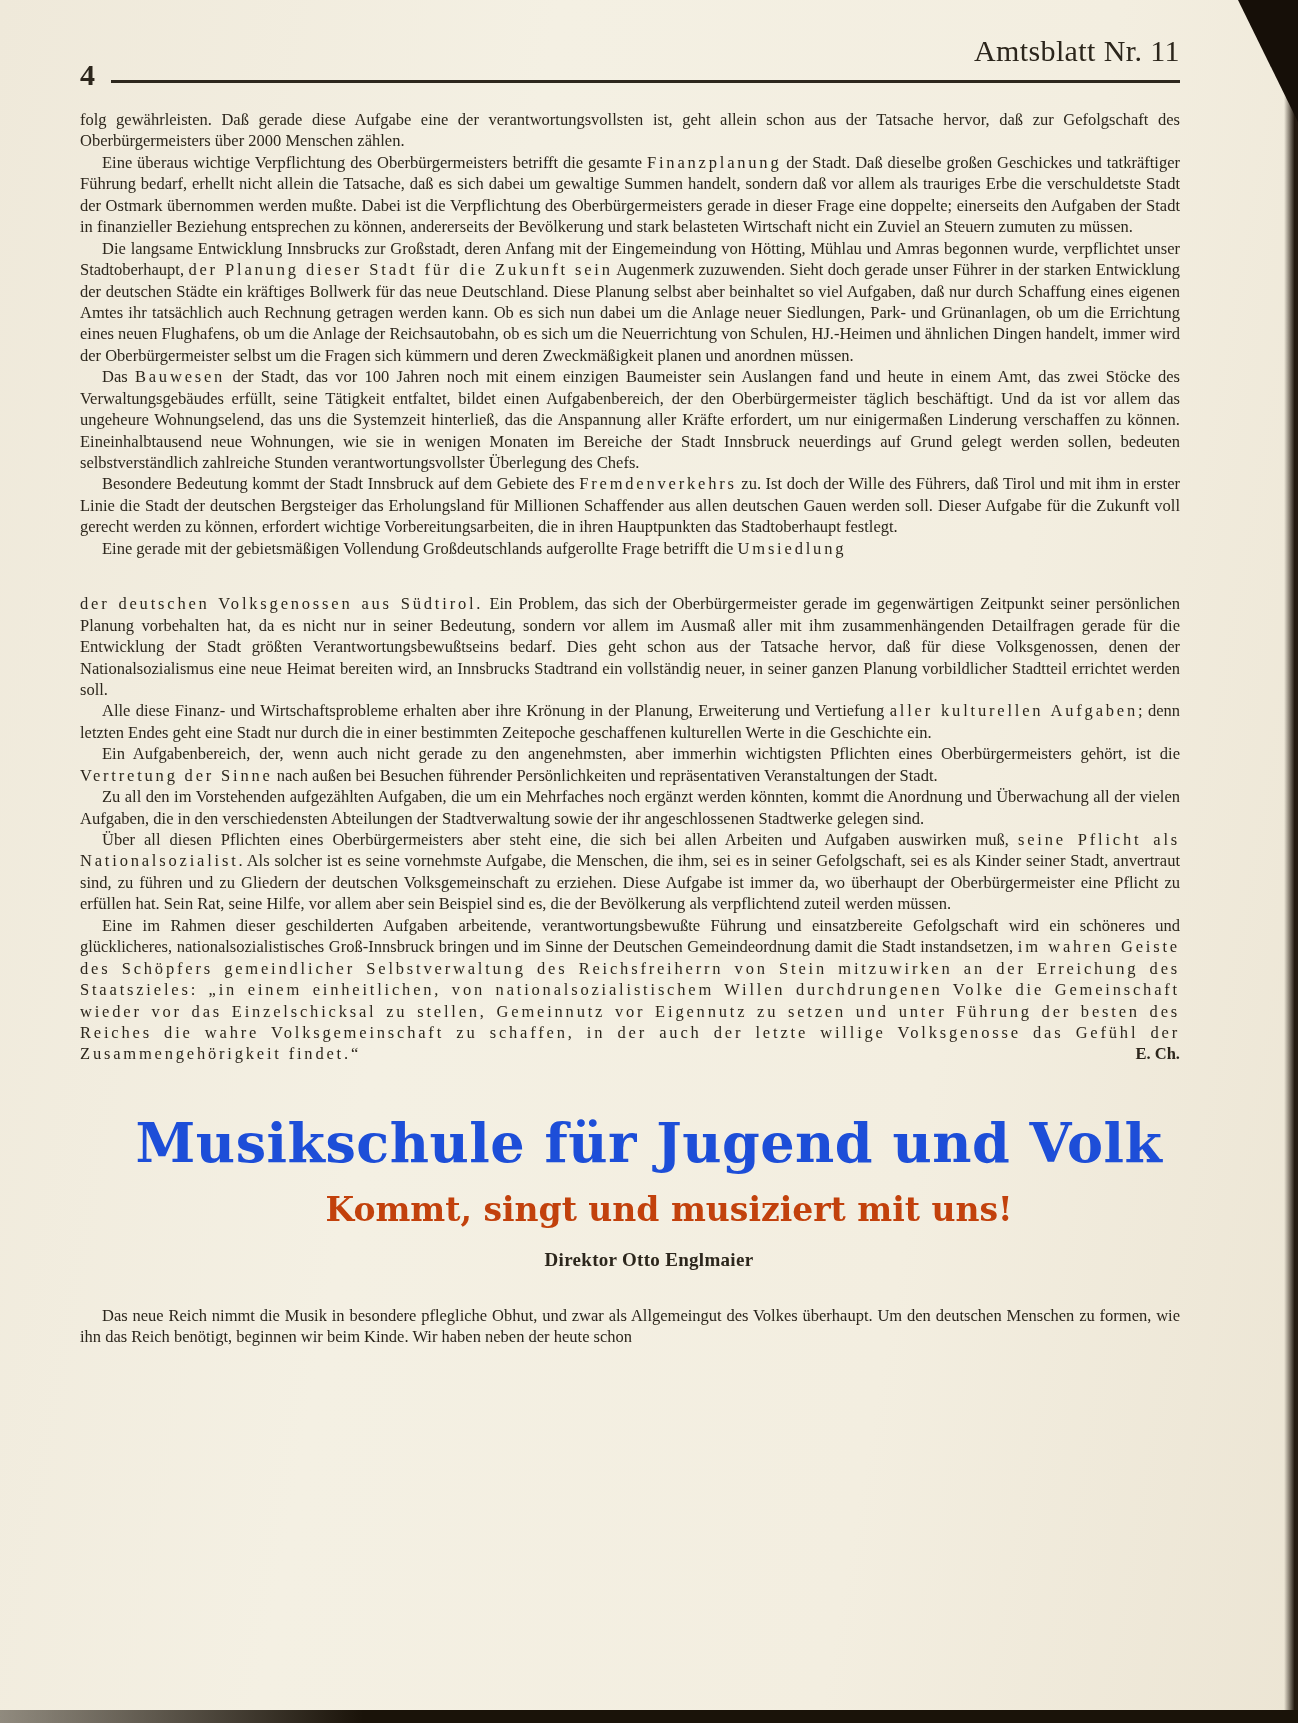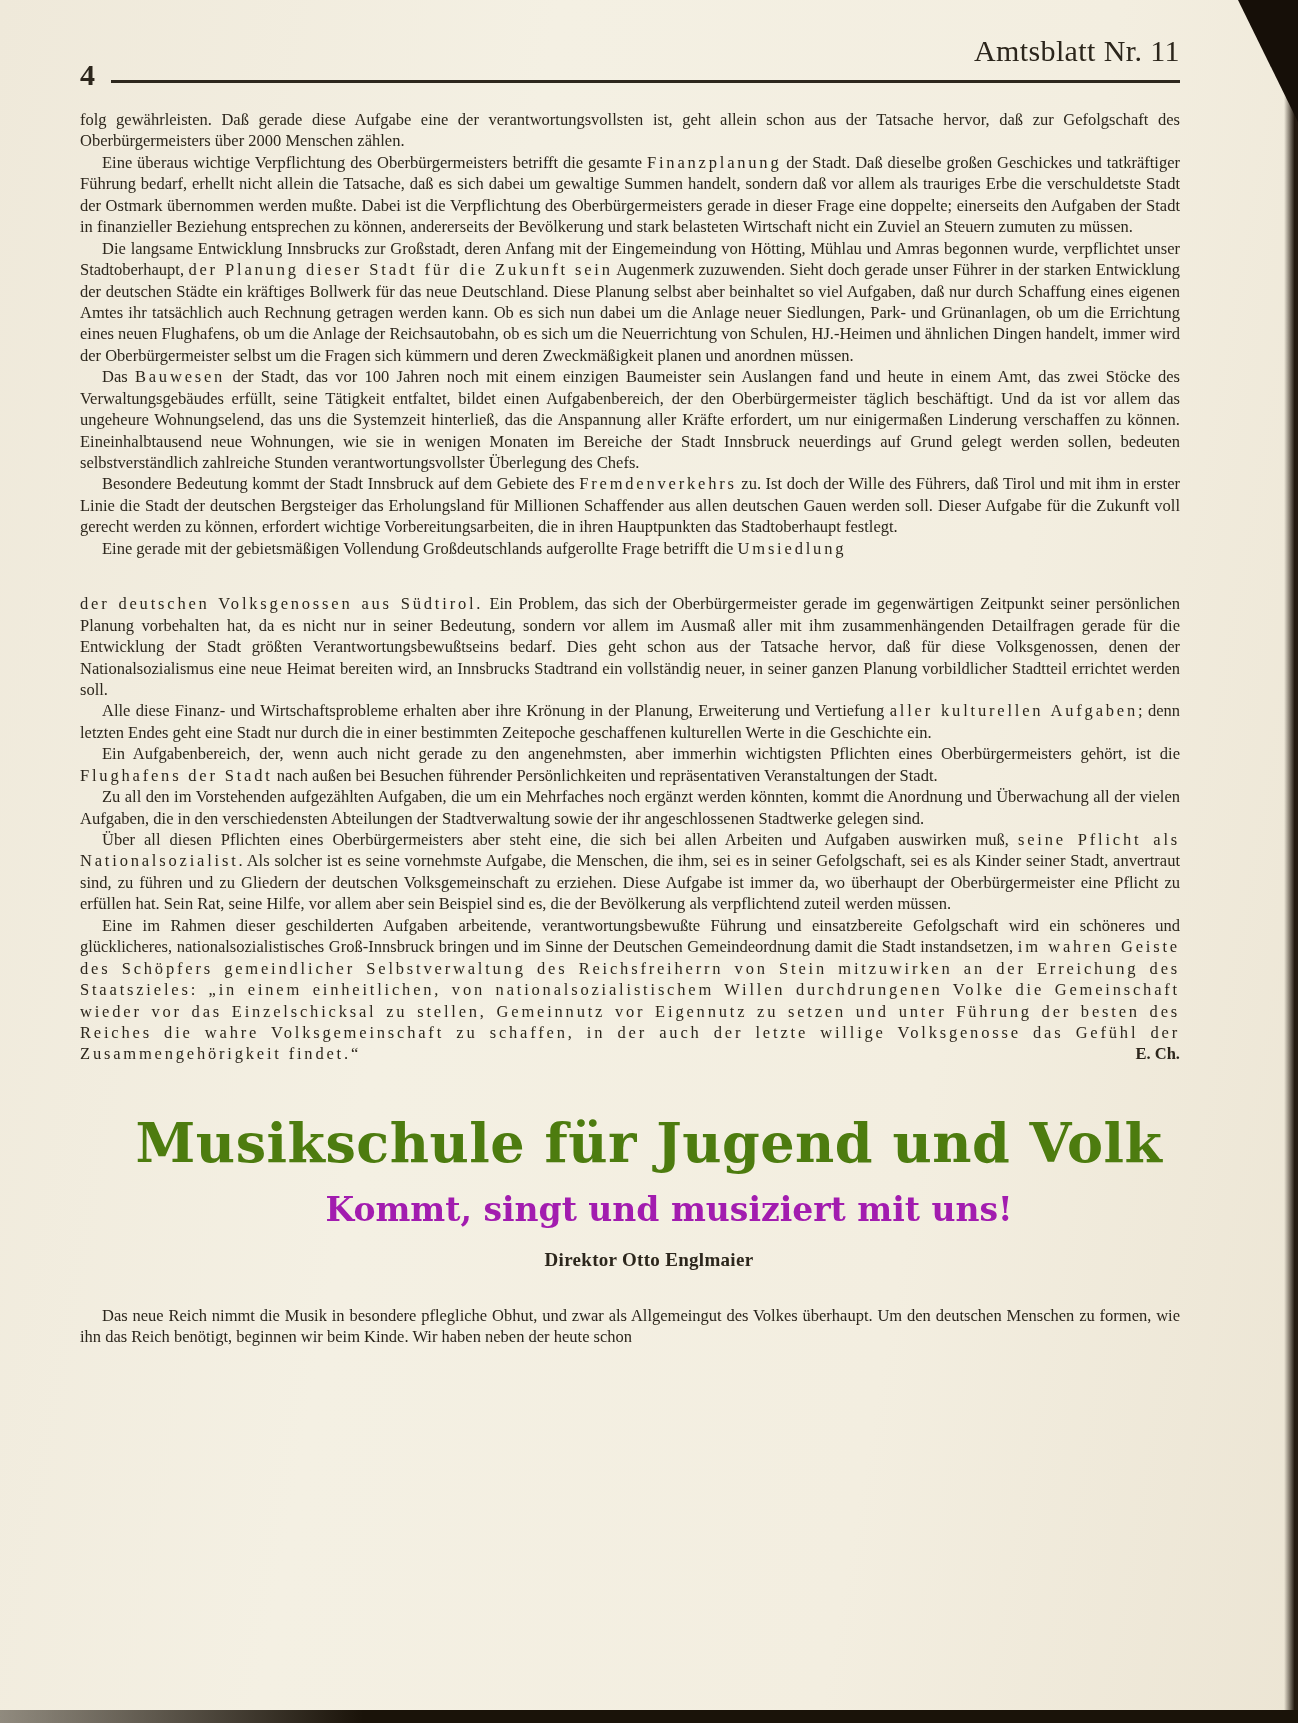--- a/index.html
+++ b/index.html
@@ -20,22 +20,22 @@
   
   .two-col{display:flex;gap:34px;margin:26px 118px 0 80px;flex-direction:column;}
   .col{flex:1;font-size:16.5px;line-height:1.3;text-align:justify;text-justify:inter-word;}
   p.para{margin:0;}
   p.para.indent{text-indent:22px;}
   .sp{letter-spacing:.17em;}
   .sig{float:right;letter-spacing:normal;font-weight:bold;padding-left:12px;}
 
   
   .article2-head{text-align:center;margin-top:46px;}
-  .headline{font-family:"DejaVu Serif", serif;font-size:54px;font-weight:bold;margin:15px;letter-spacing:.5px;color:#4d7c0f;}
-  .subheadline{font-family:"DejaVu Serif", serif;font-size:33px;font-weight:bold;margin:14px 0 0;color:#a21caf;padding-left:40px;}
+  .headline{font-family:"DejaVu Serif", serif;font-size:54px;font-weight:bold;margin:15px;letter-spacing:.5px;color:#1d4ed8;}
+  .subheadline{font-family:"DejaVu Serif", serif;font-size:33px;font-weight:bold;margin:14px 0 0;color:#c2410c;padding-left:40px;}
   .byline{font-size:19px;font-weight:bold;margin-top:20px;letter-spacing:.3px;}
 
   .two-col.bottom{margin-top:34px;}
 
   
   .scan-right{position:absolute;top:0;right:0;bottom:0;width:14px;
     background:linear-gradient(to right, rgba(36,26,16,0), #241a10 75%);}
   .scan-corner{position:absolute;top:0;right:0;width:60px;height:122px;background:#160f08;
     clip-path:polygon(0 0,100% 0,100% 100%);}
   .scan-bottom{position:absolute;left:0;right:0;bottom:0;height:13px;
@@ -58,21 +58,21 @@
         <p class="para">folg gewährleisten. Daß gerade diese Aufgabe eine der verantwortungsvollsten ist, geht allein schon aus der Tatsache hervor, daß zur Gefolgschaft des Oberbürgermeisters über 2000 Menschen zählen.</p>
         <p class="para indent">Eine überaus wichtige Verpflichtung des Oberbürgermeisters betrifft die gesamte <span class="sp">Finanzplanung</span> der Stadt. Daß dieselbe großen Geschickes und tatkräftiger Führung bedarf, erhellt nicht allein die Tatsache, daß es sich dabei um gewaltige Summen handelt, sondern daß vor allem als trauriges Erbe die verschuldetste Stadt der Ostmark übernommen werden mußte. Dabei ist die Verpflichtung des Oberbürgermeisters gerade in dieser Frage eine doppelte; einerseits den Aufgaben der Stadt in finanzieller Beziehung entsprechen zu können, andererseits der Bevölkerung und stark belasteten Wirtschaft nicht ein Zuviel an Steuern zumuten zu müssen.</p>
         <p class="para indent">Die langsame Entwicklung Innsbrucks zur Großstadt, deren Anfang mit der Eingemeindung von Hötting, Mühlau und Amras begonnen wurde, verpflichtet unser Stadtoberhaupt, <span class="sp">der Planung dieser Stadt für die Zukunft sein</span> Augenmerk zuzuwenden. Sieht doch gerade unser Führer in der starken Entwicklung der deutschen Städte ein kräftiges Bollwerk für das neue Deutschland. Diese Planung selbst aber beinhaltet so viel Aufgaben, daß nur durch Schaffung eines eigenen Amtes ihr tatsächlich auch Rechnung getragen werden kann. Ob es sich nun dabei um die Anlage neuer Siedlungen, Park- und Grünanlagen, ob um die Errichtung eines neuen Flughafens, ob um die Anlage der Reichsautobahn, ob es sich um die Neuerrichtung von Schulen, HJ.-Heimen und ähnlichen Dingen handelt, immer wird der Oberbürgermeister selbst um die Fragen sich kümmern und deren Zweckmäßigkeit planen und anordnen müssen.</p>
         <p class="para indent">Das <span class="sp">Bauwesen</span> der Stadt, das vor 100 Jahren noch mit einem einzigen Baumeister sein Auslangen fand und heute in einem Amt, das zwei Stöcke des Verwaltungsgebäudes erfüllt, seine Tätigkeit entfaltet, bildet einen Aufgabenbereich, der den Oberbürgermeister täglich beschäftigt. Und da ist vor allem das ungeheure Wohnungselend, das uns die Systemzeit hinterließ, das die Anspannung aller Kräfte erfordert, um nur einigermaßen Linderung verschaffen zu können. Eineinhalbtausend neue Wohnungen, wie sie in wenigen Monaten im Bereiche der Stadt Innsbruck neuerdings auf Grund gelegt werden sollen, bedeuten selbstverständlich zahlreiche Stunden verantwortungsvollster Überlegung des Chefs.</p>
         <p class="para indent">Besondere Bedeutung kommt der Stadt Innsbruck auf dem Gebiete des <span class="sp">Fremdenverkehrs</span> zu. Ist doch der Wille des Führers, daß Tirol und mit ihm in erster Linie die Stadt der deutschen Bergsteiger das Erholungsland für Millionen Schaffender aus allen deutschen Gauen werden soll. Dieser Aufgabe für die Zukunft voll gerecht werden zu können, erfordert wichtige Vorbereitungsarbeiten, die in ihren Hauptpunkten das Stadtoberhaupt festlegt.</p>
         <p class="para indent">Eine gerade mit der gebietsmäßigen Vollendung Großdeutschlands aufgerollte Frage betrifft die <span class="sp">Umsiedlung</span></p>
       </div>
     <div class="col" id="a1-right">
         <p class="para"><span class="sp">der deutschen Volksgenossen aus Südtirol.</span> Ein Problem, das sich der Oberbürgermeister gerade im gegenwärtigen Zeitpunkt seiner persönlichen Planung vorbehalten hat, da es nicht nur in seiner Bedeutung, sondern vor allem im Ausmaß aller mit ihm zusammenhängenden Detailfragen gerade für die Entwicklung der Stadt größten Verantwortungsbewußtseins bedarf. Dies geht schon aus der Tatsache hervor, daß für diese Volksgenossen, denen der Nationalsozialismus eine neue Heimat bereiten wird, an Innsbrucks Stadtrand ein vollständig neuer, in seiner ganzen Planung vorbildlicher Stadtteil errichtet werden soll.</p>
         <p class="para indent">Alle diese Finanz- und Wirtschaftsprobleme erhalten aber ihre Krönung in der Planung, Erweiterung und Vertiefung <span class="sp">aller kulturellen Aufgaben</span>; denn letzten Endes geht eine Stadt nur durch die in einer bestimmten Zeitepoche geschaffenen kulturellen Werte in die Geschichte ein.</p>
-        <p class="para indent">Ein Aufgabenbereich, der, wenn auch nicht gerade zu den angenehmsten, aber immerhin wichtigsten Pflichten eines Oberbürgermeisters gehört, ist die <span class="sp">Flughafens der Stadt</span> nach außen bei Besuchen führender Persönlichkeiten und repräsentativen Veranstaltungen der Stadt.</p>
+        <p class="para indent">Ein Aufgabenbereich, der, wenn auch nicht gerade zu den angenehmsten, aber immerhin wichtigsten Pflichten eines Oberbürgermeisters gehört, ist die <span class="sp">Vertretung der Sinne</span> nach außen bei Besuchen führender Persönlichkeiten und repräsentativen Veranstaltungen der Stadt.</p>
         <p class="para indent">Zu all den im Vorstehenden aufgezählten Aufgaben, die um ein Mehrfaches noch ergänzt werden könnten, kommt die Anordnung und Überwachung all der vielen Aufgaben, die in den verschiedensten Abteilungen der Stadtverwaltung sowie der ihr angeschlossenen Stadtwerke gelegen sind.</p>
         <p class="para indent">Über all diesen Pflichten eines Oberbürgermeisters aber steht eine, die sich bei allen Arbeiten und Aufgaben auswirken muß, <span class="sp">seine Pflicht als Nationalsozialist</span>. Als solcher ist es seine vornehmste Aufgabe, die Menschen, die ihm, sei es in seiner Gefolgschaft, sei es als Kinder seiner Stadt, anvertraut sind, zu führen und zu Gliedern der deutschen Volksgemeinschaft zu erziehen. Diese Aufgabe ist immer da, wo überhaupt der Oberbürgermeister eine Pflicht zu erfüllen hat. Sein Rat, seine Hilfe, vor allem aber sein Beispiel sind es, die der Bevölkerung als verpflichtend zuteil werden müssen.</p>
         <p class="para indent">Eine im Rahmen dieser geschilderten Aufgaben arbeitende, verantwortungsbewußte Führung und einsatzbereite Gefolgschaft wird ein schöneres und glücklicheres, nationalsozialistisches Groß-Innsbruck bringen und im Sinne der Deutschen Gemeindeordnung damit die Stadt instandsetzen, <span class="sp">im wahren Geiste des Schöpfers gemeindlicher Selbstverwaltung des Reichsfreiherrn von Stein mitzuwirken an der Erreichung des Staatszieles: „in einem einheitlichen, von nationalsozialistischem Willen durchdrungenen Volke die Gemeinschaft wieder vor das Einzelschicksal zu stellen, Gemeinnutz vor Eigennutz zu setzen und unter Führung der besten des Reiches die wahre Volksgemeinschaft zu schaffen, in der auch der letzte willige Volksgenosse das Gefühl der Zusammengehörigkeit findet.“</span><span class="sig">E. Ch.</span></p>
       </div>
   </main>
 
   <section class="article2-head">
     <h1 class="headline">Musikschule für Jugend und Volk</h1>
     <h2 class="subheadline">Kommt, singt und musiziert mit uns!</h2>
     <div class="byline">Direktor Otto Englmaier</div>

